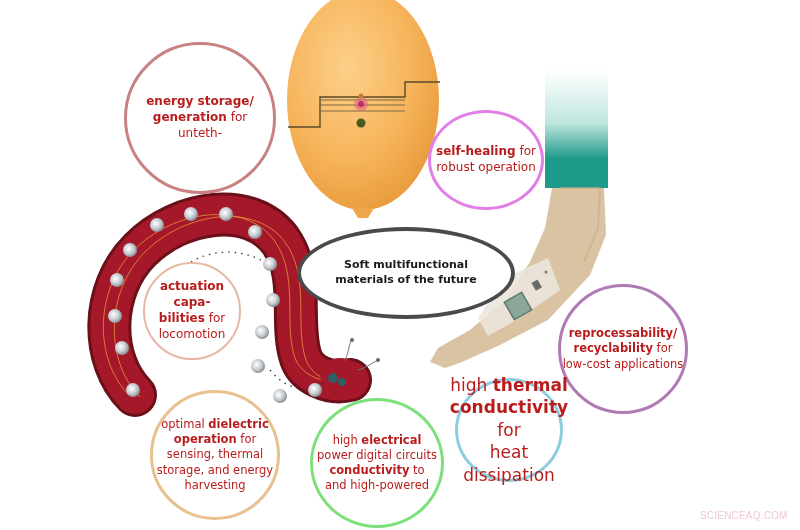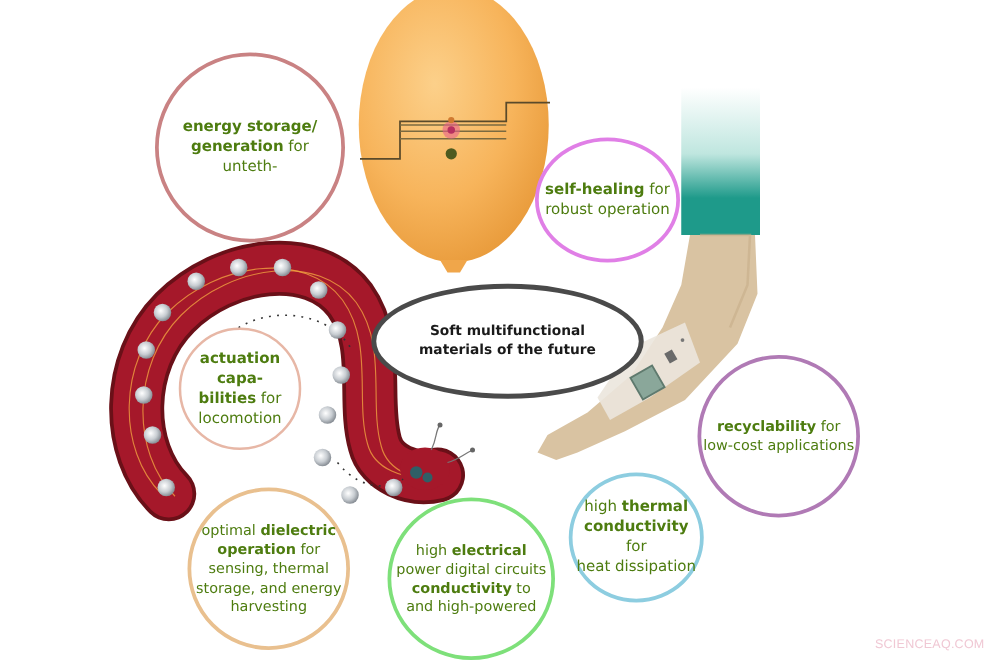--- a/index.html
+++ b/index.html
@@ -1,21 +1,21 @@
 <!DOCTYPE html>
 <html><head>
   <meta charset="utf-8">
   <style>
     html, body { margin: 0; padding: 0; background: #ffffff; }
     body { width: 800px; height: 530px; position: relative; overflow: hidden;
            font-family: "DejaVu Sans", "Liberation Sans", sans-serif; color: #222; }
     .art { position: absolute; left: 0; top: 0; }
     .bubble { position: absolute; border-radius: 50%; background: #fff;
               display: flex; align-items: center; justify-content: center; text-align: center;
-              box-sizing: border-box; font-size: 12px; line-height: 1.32; color: #4d7c0f; }
+              box-sizing: border-box; font-size: 12px; line-height: 1.32; color: #b91c1c; }
     .bubble .txt { padding: 0 4px; }
     .bubble b { font-weight: bold; }
     .center-oval { position: absolute; left: 297px; top: 227px; width: 218px; height: 92px;
                    border: 4px solid #4a4a4a; border-radius: 50%; background: #fff; box-sizing: border-box;
                    display: flex; align-items: center; justify-content: center; text-align: center;
                    font-weight: bold; font-size: 11px; line-height: 1.35; color: #1a1a1a; }
     .watermark { position: absolute; left: 700px; top: 510px; font-size: 10px; color: #f0c8d4;
                  font-family: "Liberation Sans", sans-serif; letter-spacing: 0.2px; }
   </style>
 </head>
@@ -125,20 +125,21 @@
 <div class="bubble" style="left:143px; top:262px; width:98px; height:98px; border:2px solid #e7b7a6;">
   <div class="txt" style="padding:0;">
     <div><b>actuation capa-</b></div>
     <div><b>bilities</b><span> for</span></div>
     <div><span>locomotion</span></div>
   </div>
 </div>
 
 <div class="bubble" style="left:558px; top:284px; width:130px; height:130px; border:3px solid #b07ab5;">
   <div class="txt" style="padding:0; font-size:11.5px;">
+    <div><b>reprocessability/</b></div>
     <div><b>recyclability</b><span> for</span></div>
     <div><span>low-cost applications</span></div>
   </div>
 </div>
 
 <div class="bubble" style="left:150px; top:390px; width:130px; height:130px; border:3px solid #e9c08f;">
   <div class="txt" style="padding:0; font-size:11.5px;">
     <div><span>optimal </span><b>dielectric</b></div>
     <div><b>operation</b><span> for</span></div>
     <div><span>sensing, thermal</span></div>
@@ -150,20 +151,20 @@
 <div class="bubble" style="left:310px; top:398px; width:134px; height:130px; border:3px solid #7ee07a;">
   <div class="txt" style="padding:0; font-size:11.5px;">
     <div><span>high </span><b>electrical</b></div>
     <div><span>power digital circuits</span></div>
     <div><b>conductivity</b><span> to</span></div>
     <div><span>and high-powered</span></div>
   </div>
 </div>
 
 <div class="bubble" style="left:455px; top:378px; width:108px; height:104px; border:3px solid #8dcde0;">
-  <div class="txt" style="padding:0; font-size:12px;">
+  <div class="txt" style="padding:0; font-size:17px;">
     <div><span>high </span><b>thermal</b></div>
     <div><b>conductivity</b><span> for</span></div>
     <div><span>heat dissipation</span></div>
   </div>
 </div>
 
 <div class="watermark">SCIENCEAQ.COM</div>
 
 </body></html>

